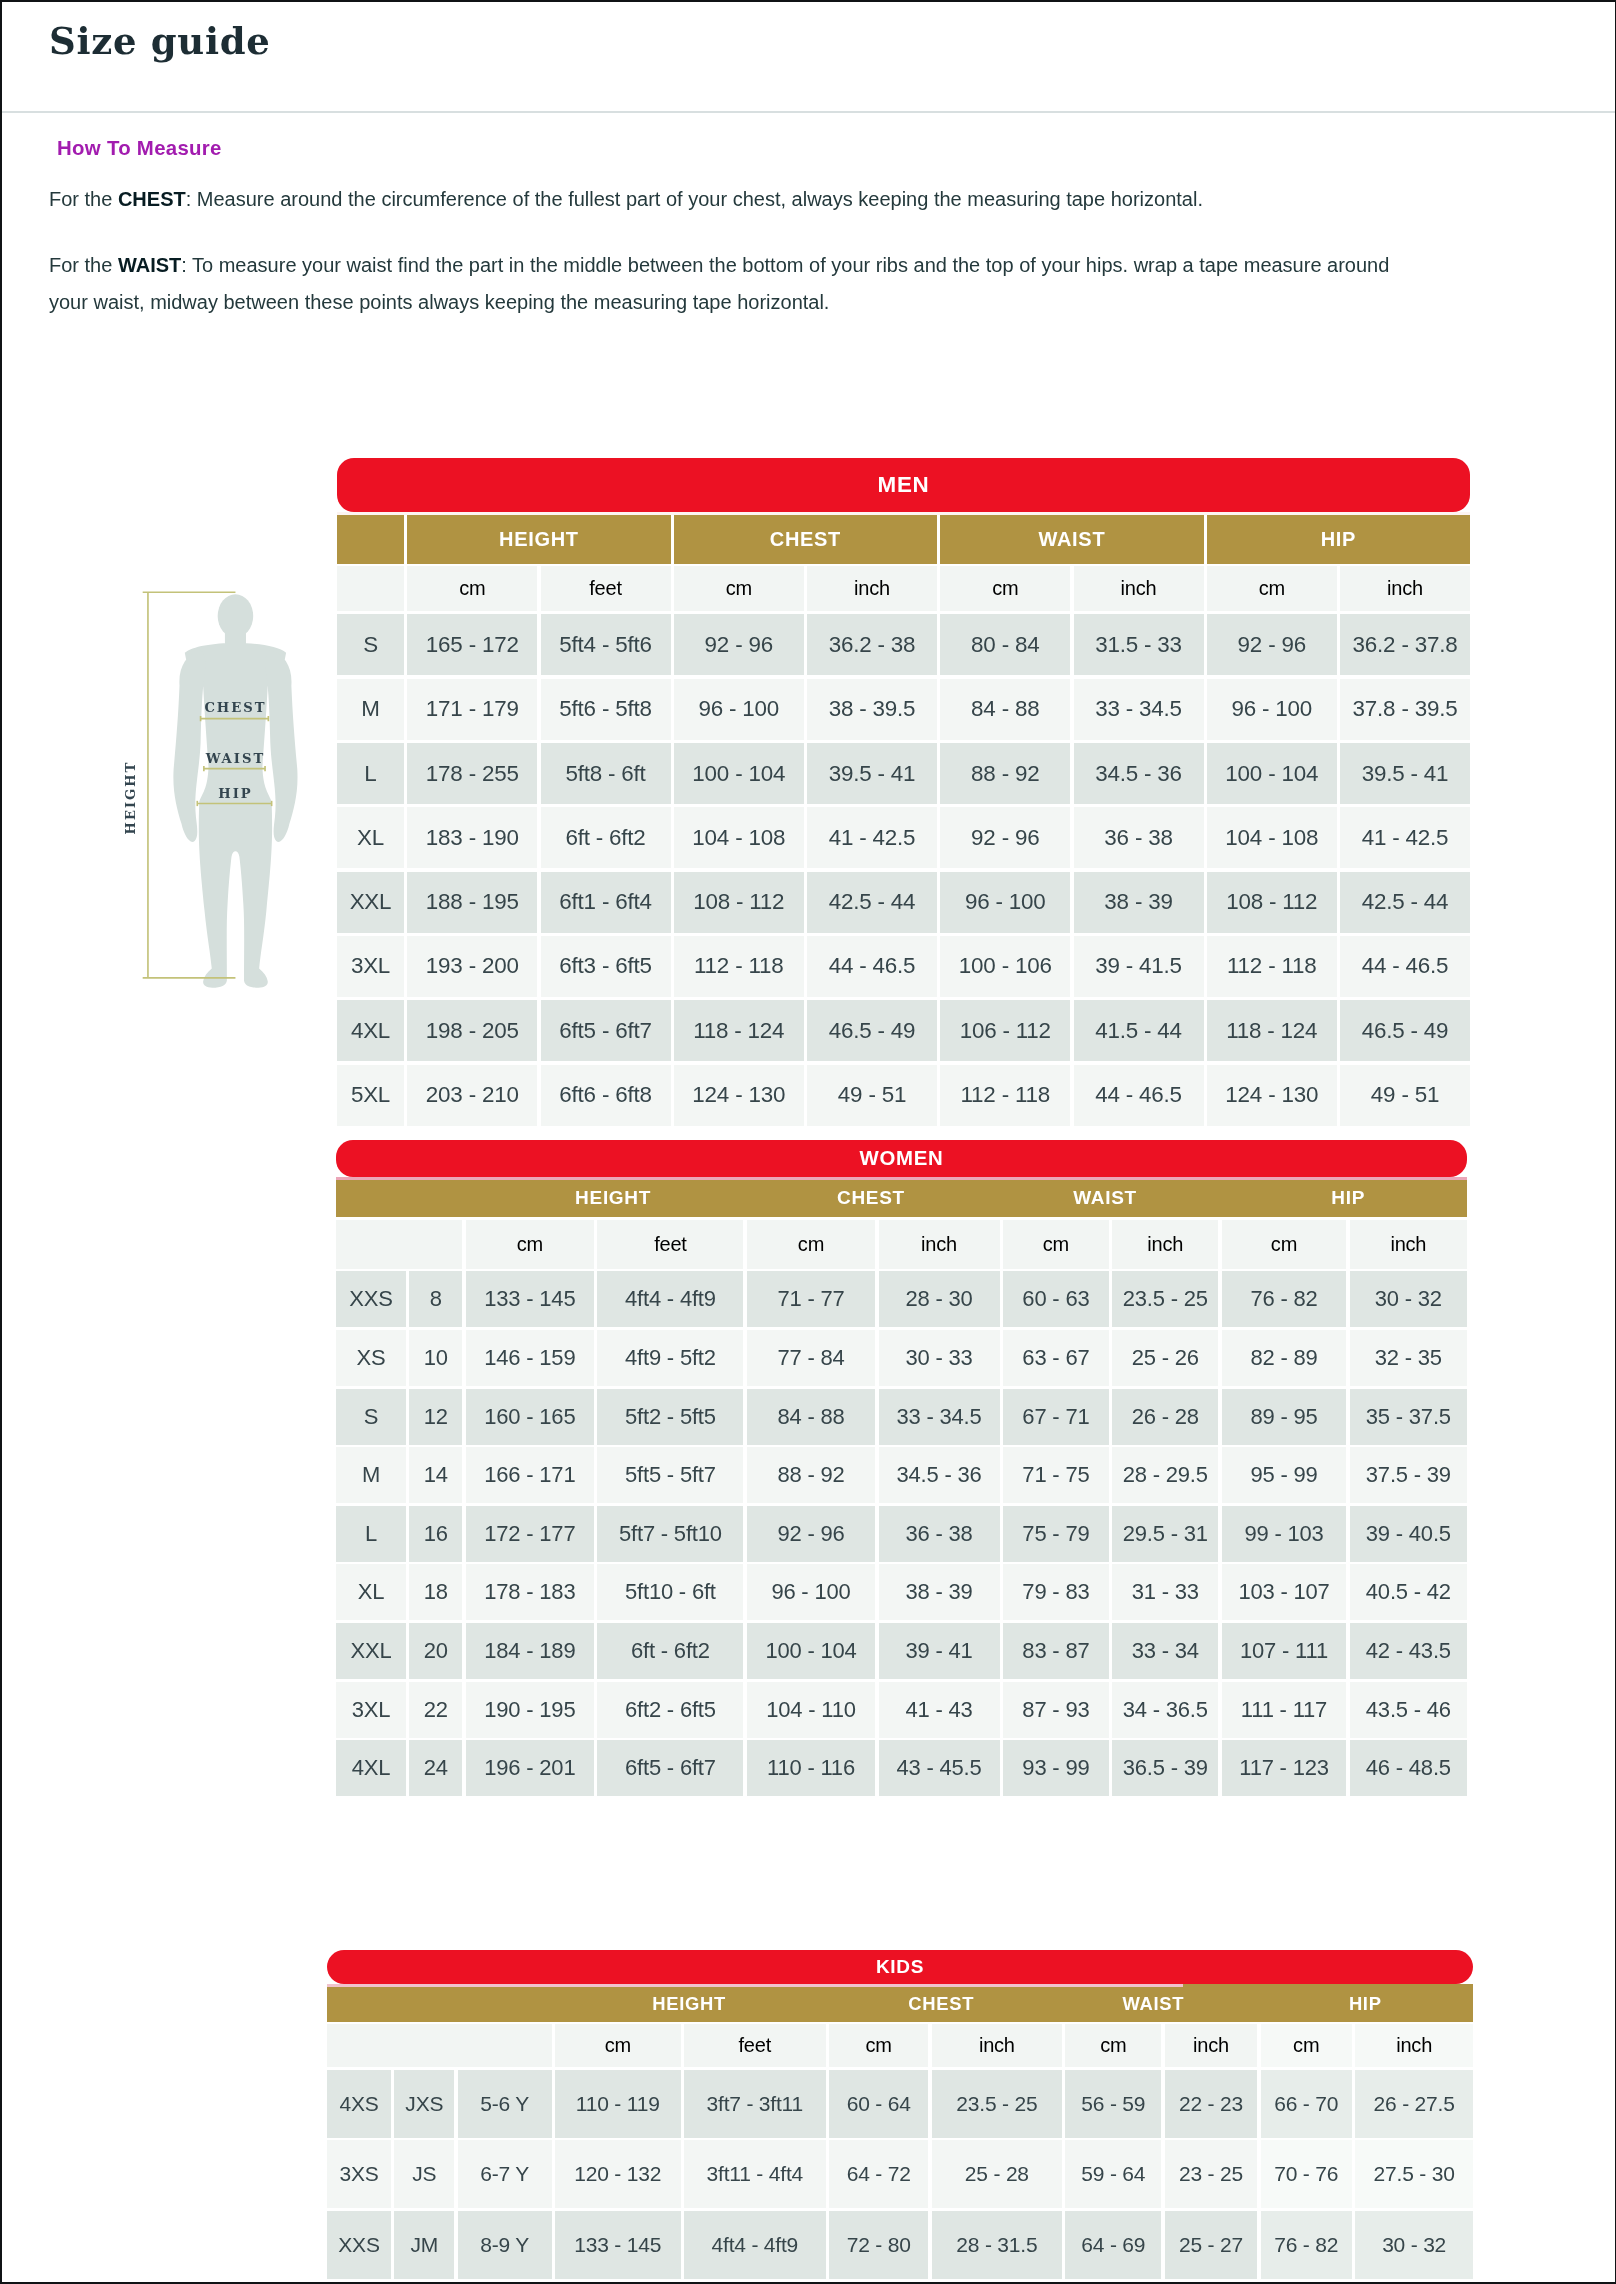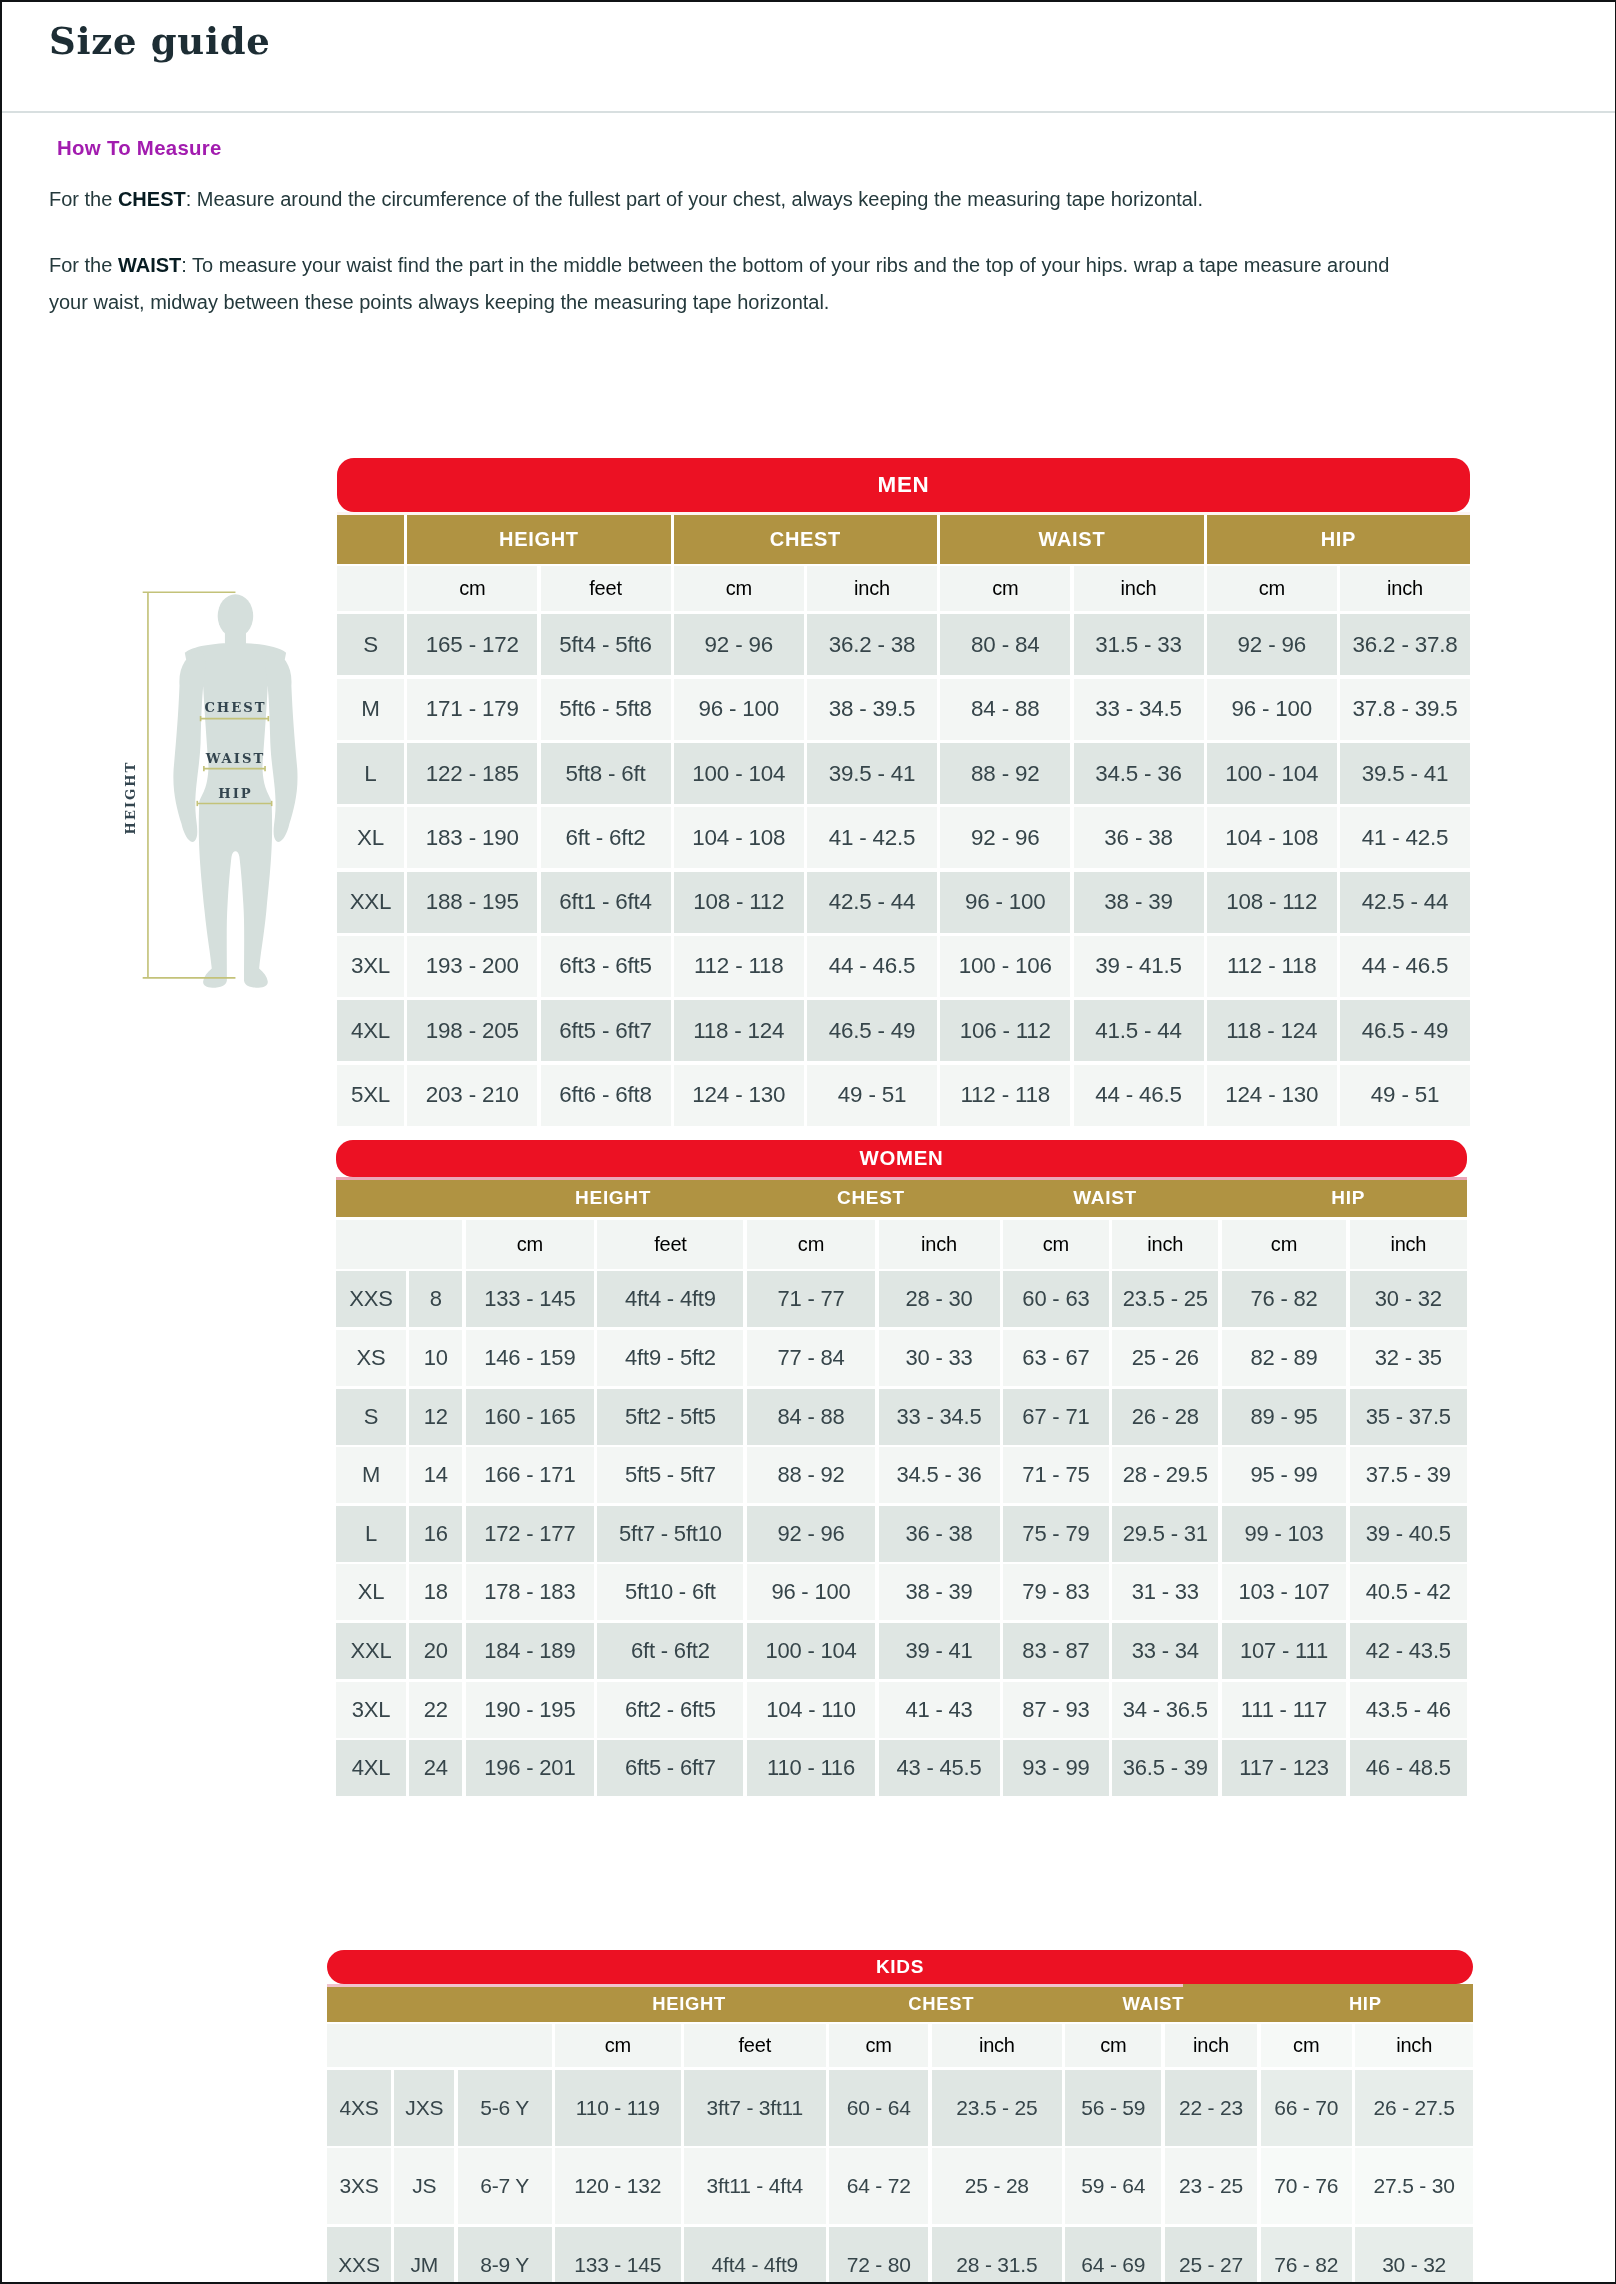--- a/index.html
+++ b/index.html
@@ -88,21 +88,21 @@
   .kids{left:325px; top:1948px; width:1146px;}
   .kids .tbar{height:34px; font-size:19px;}
   .kids .sep{height:2.6px; background:#f0c3cd;}
   .kids .goldbar{height:35px; font-size:18.4px;}
   .kids .goldbar::after{ 
     content:""; position:absolute; right:0; top:-2.6px; height:2.6px; width:25.3%; background:#b09342;
   }
   .kids .grid{grid-template-columns:64px 60px 94px 1.1fr 1.24fr 0.87fr 1.14fr 0.84fr 0.81fr 0.8fr 1.03fr;}
   .kids .units{height:43px; margin-top:2.6px;}
   .kids .units .blankspan{grid-column:span 3;}
-  .kids .row{height:76px; margin-top:2.6px;}
+  .kids .row{height:68px; margin-top:2.6px;}
   .kids .row .cell{font-size:21px;}
   .kids .glabel.g0{left:31.6%;} .kids .glabel.g1{left:53.6%;}
   .kids .glabel.g2{left:72.1%;} .kids .glabel.g3{left:90.6%;}
   .kids .units .cell.hl{background:#f6f9f7;}
   .kids .row.odd .cell.hl{background:#e7edea;}
   .kids .row.even .cell.hl{background:#f7faf8;}
 </style>
 </head>
 <body>
 
@@ -232,21 +232,21 @@
           <div class="cell">5ft6 - 5ft8</div>
           <div class="cell">96 - 100</div>
           <div class="cell">38 - 39.5</div>
           <div class="cell">84 - 88</div>
           <div class="cell">33 - 34.5</div>
           <div class="cell">96 - 100</div>
           <div class="cell">37.8 - 39.5</div>
         </div>
         <div class="grid row odd">
           <div class="cell">L</div>
-          <div class="cell">122 - 185</div>
+          <div class="cell">178 - 255</div>
           <div class="cell">5ft8 - 6ft</div>
           <div class="cell">100 - 104</div>
           <div class="cell">39.5 - 41</div>
           <div class="cell">88 - 92</div>
           <div class="cell">34.5 - 36</div>
           <div class="cell">100 - 104</div>
           <div class="cell">39.5 - 41</div>
         </div>
         <div class="grid row even">
           <div class="cell">XL</div>

